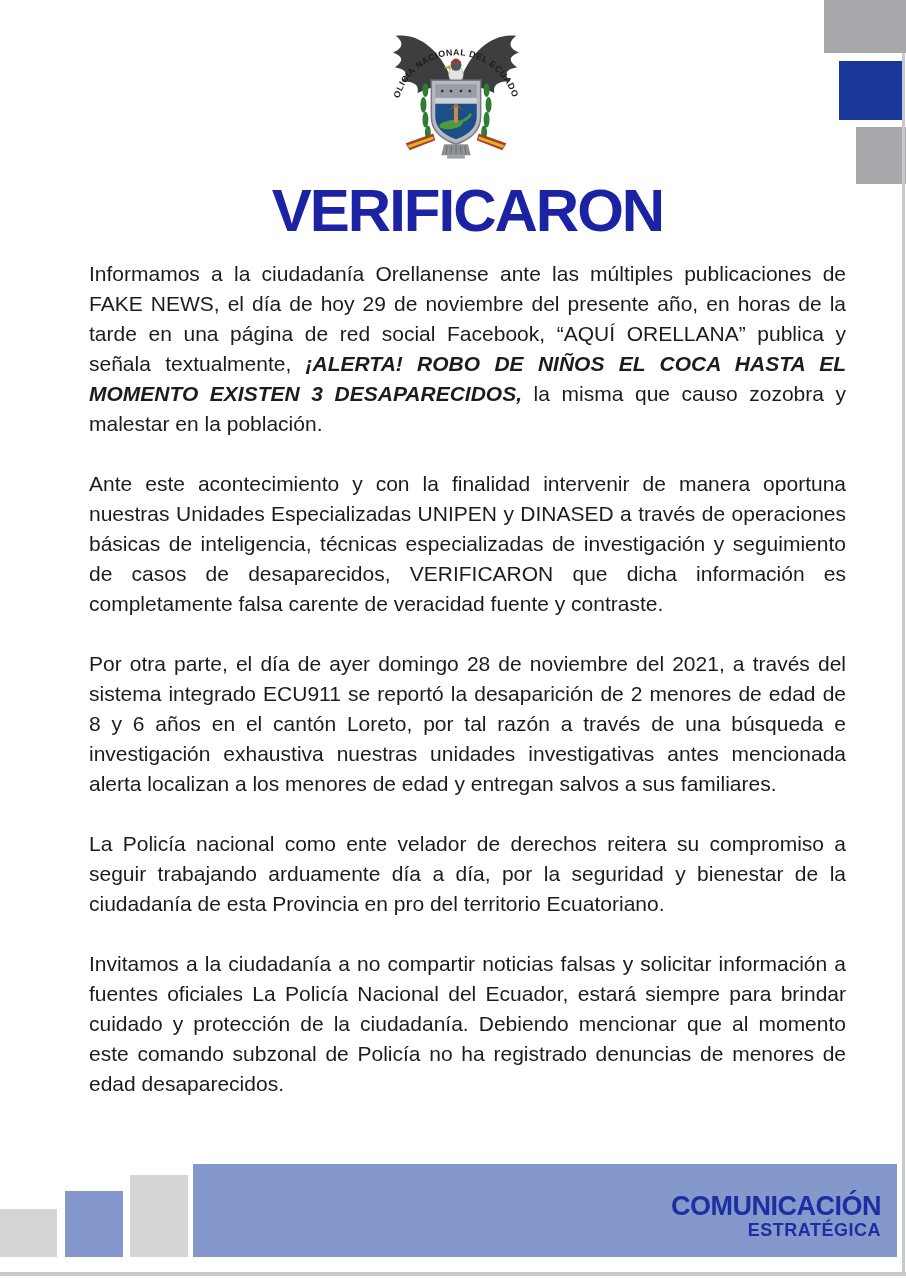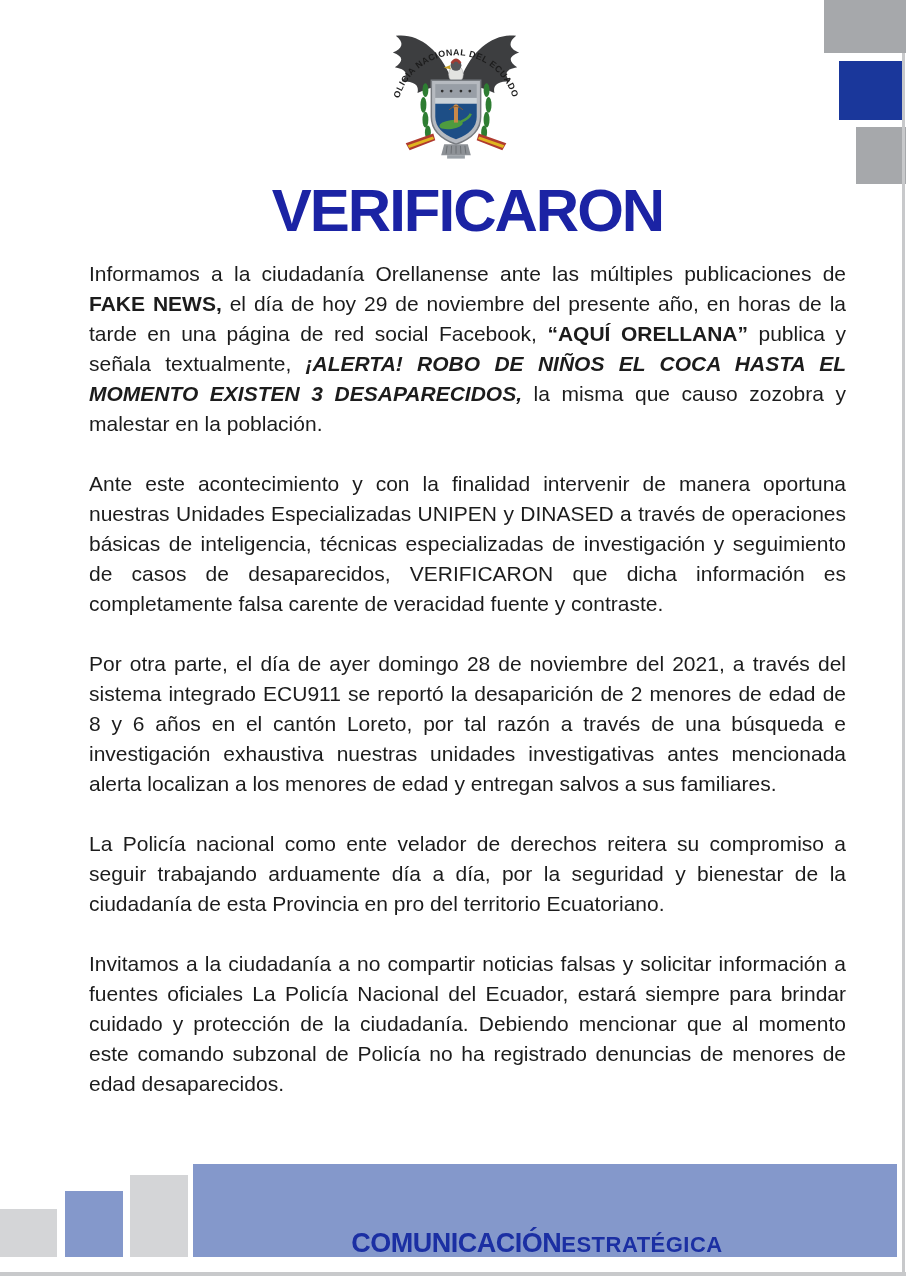--- a/index.html
+++ b/index.html
@@ -27,31 +27,31 @@
     text-align:center; font-size:60px; font-weight:bold; letter-spacing:-2px;
     color:var(--title-blue);
   }
 
   .body-text {
     position:absolute; left:89px; top:259px; width:757px;
     font-size:21px; line-height:30px; text-align:justify;
     color:var(--body-text);
   }
   .para { margin-bottom:30px; }
-  .para span.b  { font-weight:bold; }
+  .para span.b  { font-weight:normal; }
   .para span.bi { font-weight:bold; font-style:italic; }
 
   .footer-bar {
     position:absolute; left:193px; top:1164px; width:704px; height:93px;
     background:var(--footer-bar);
-    display:flex; flex-direction:row; align-items:flex-end; justify-content:center;
+    display:flex; flex-direction:column; align-items:flex-end; justify-content:center;
     padding-right:16px; padding-top:12px;
   }
   .footer-line1 { font-size:27px; font-weight:bold; color:var(--footer-text); line-height:1.05; letter-spacing:-0.5px; }
-  .footer-line2 { font-size:22px; font-weight:bold; color:var(--footer-text); line-height:1.1; letter-spacing:0.5px; }
+  .footer-line2 { font-size:18px; font-weight:bold; color:var(--footer-text); line-height:1.1; letter-spacing:0.5px; }
 </style>
 </head>
 <body>
 
 <div class="page">
 
   <div class="sq sq-tr-1"></div>
   <div class="sq sq-tr-2"></div>
   <div class="sq sq-tr-3"></div>
   <div class="vline-right"></div>

